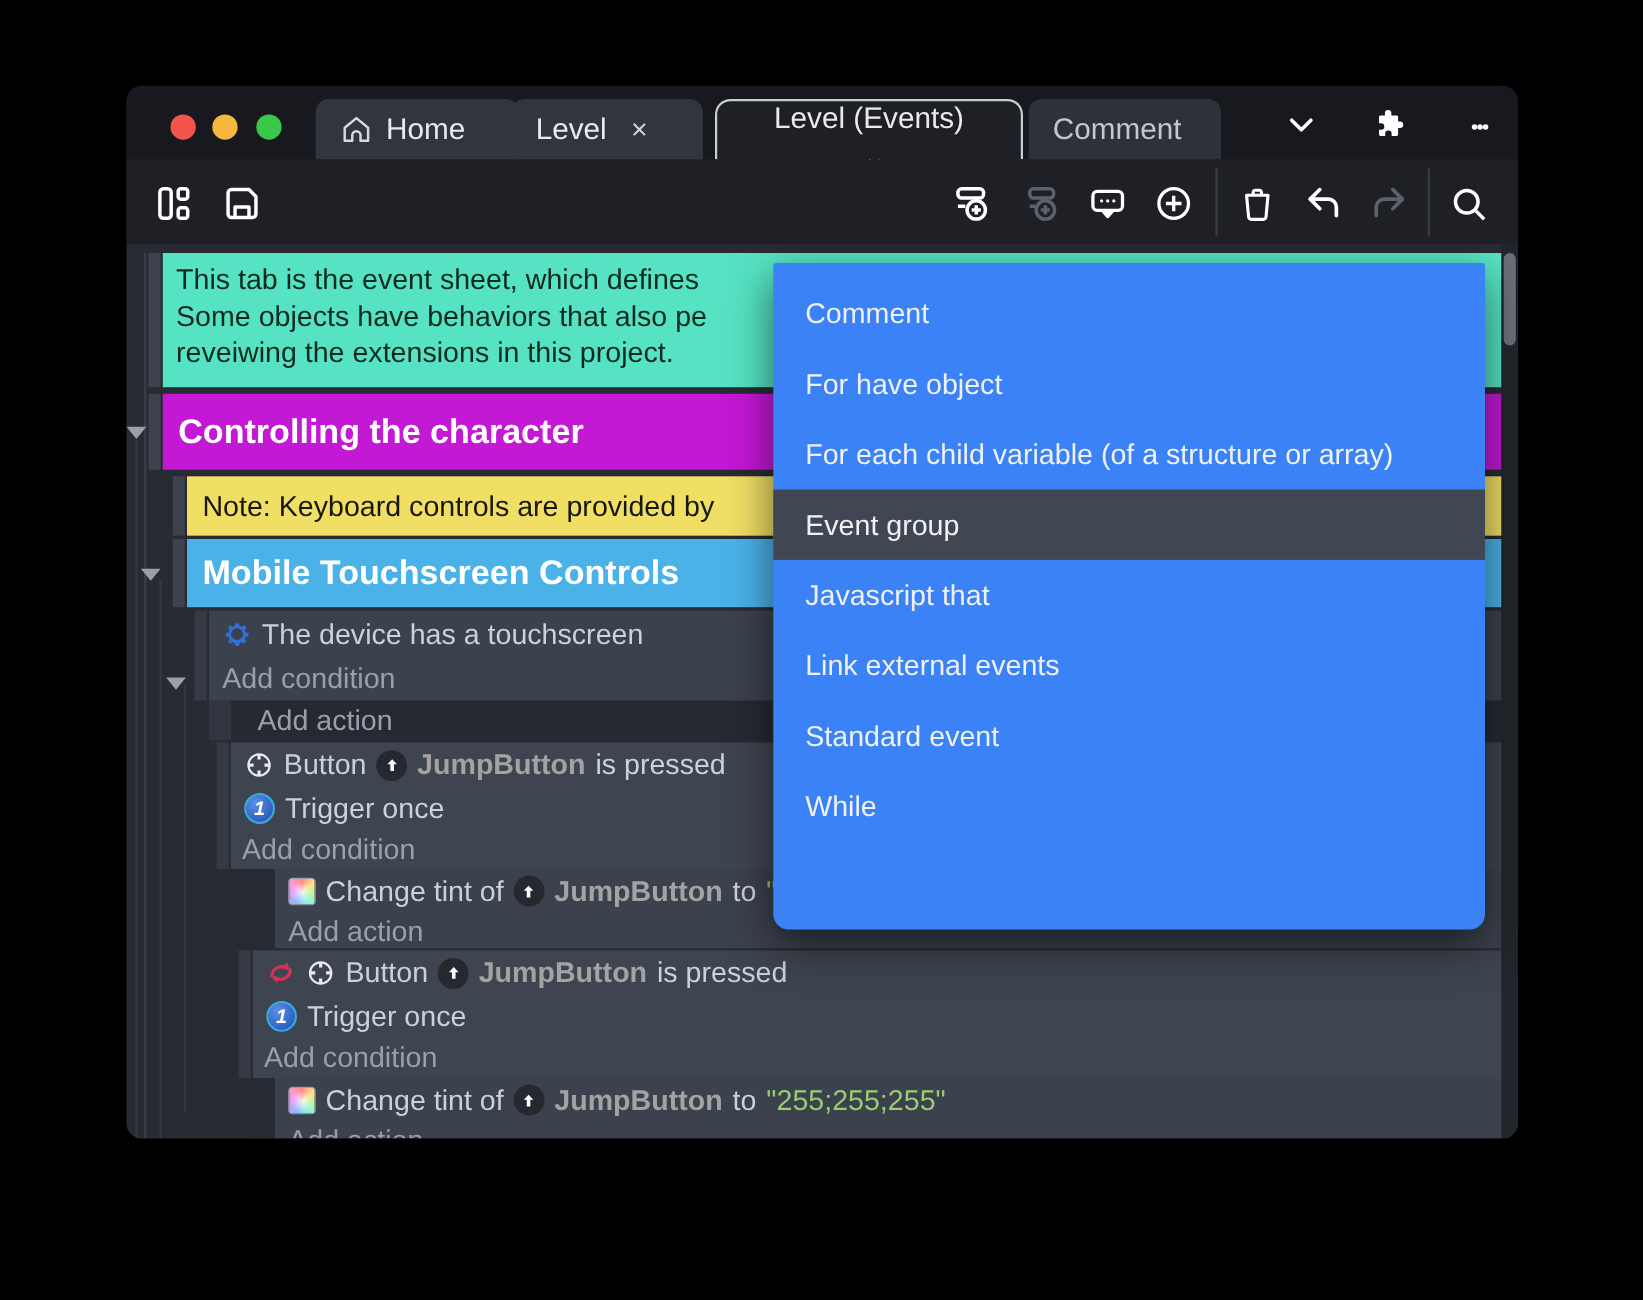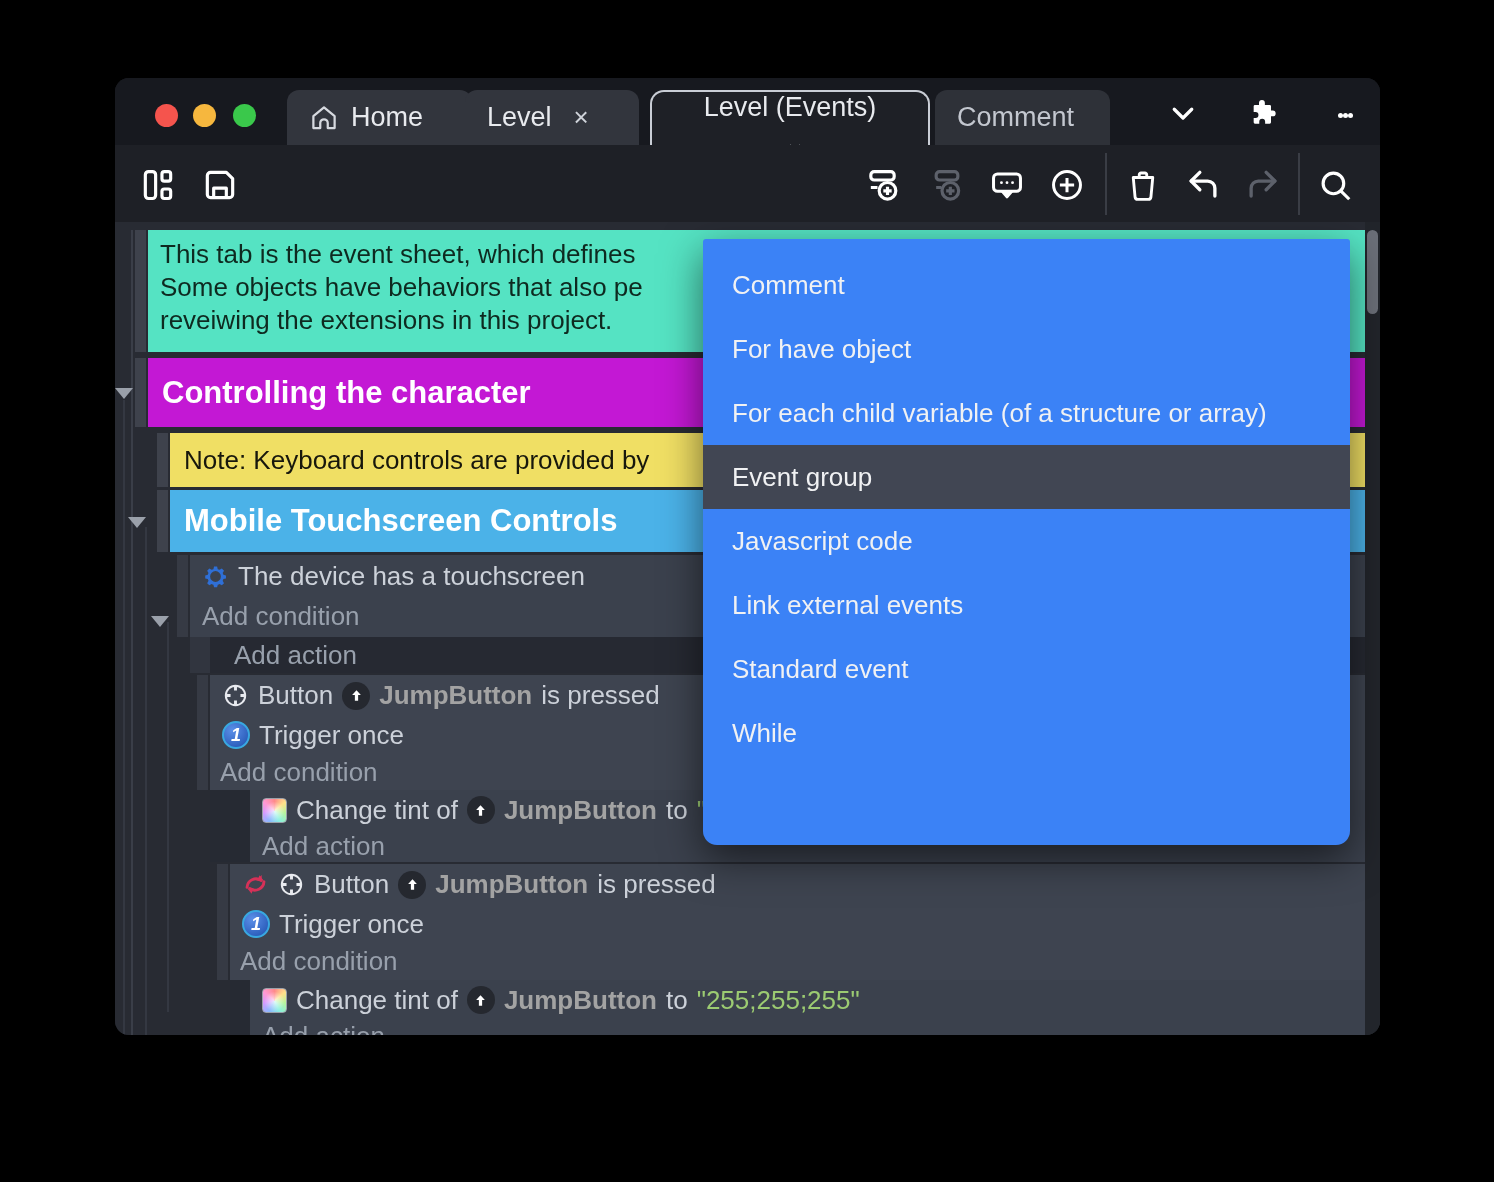--- a/index.html
+++ b/index.html
@@ -421,21 +421,21 @@
 
       <div class="scrolltrack">
         <div class="scrollthumb"></div>
       </div>
 
       <div class="menu">
         <div class="mitem">Comment</div>
         <div class="mitem">For have object</div>
         <div class="mitem">For each child variable (of a structure or array)</div>
         <div class="mitem hl">Event group</div>
-        <div class="mitem">Javascript code</div>
+        <div class="mitem">Javascript that</div>
         <div class="mitem">Link external events</div>
         <div class="mitem">Standard event</div>
         <div class="mitem">While</div>
       </div>
 
     </div>
   </div>
 </div>
 
 </body></html>

